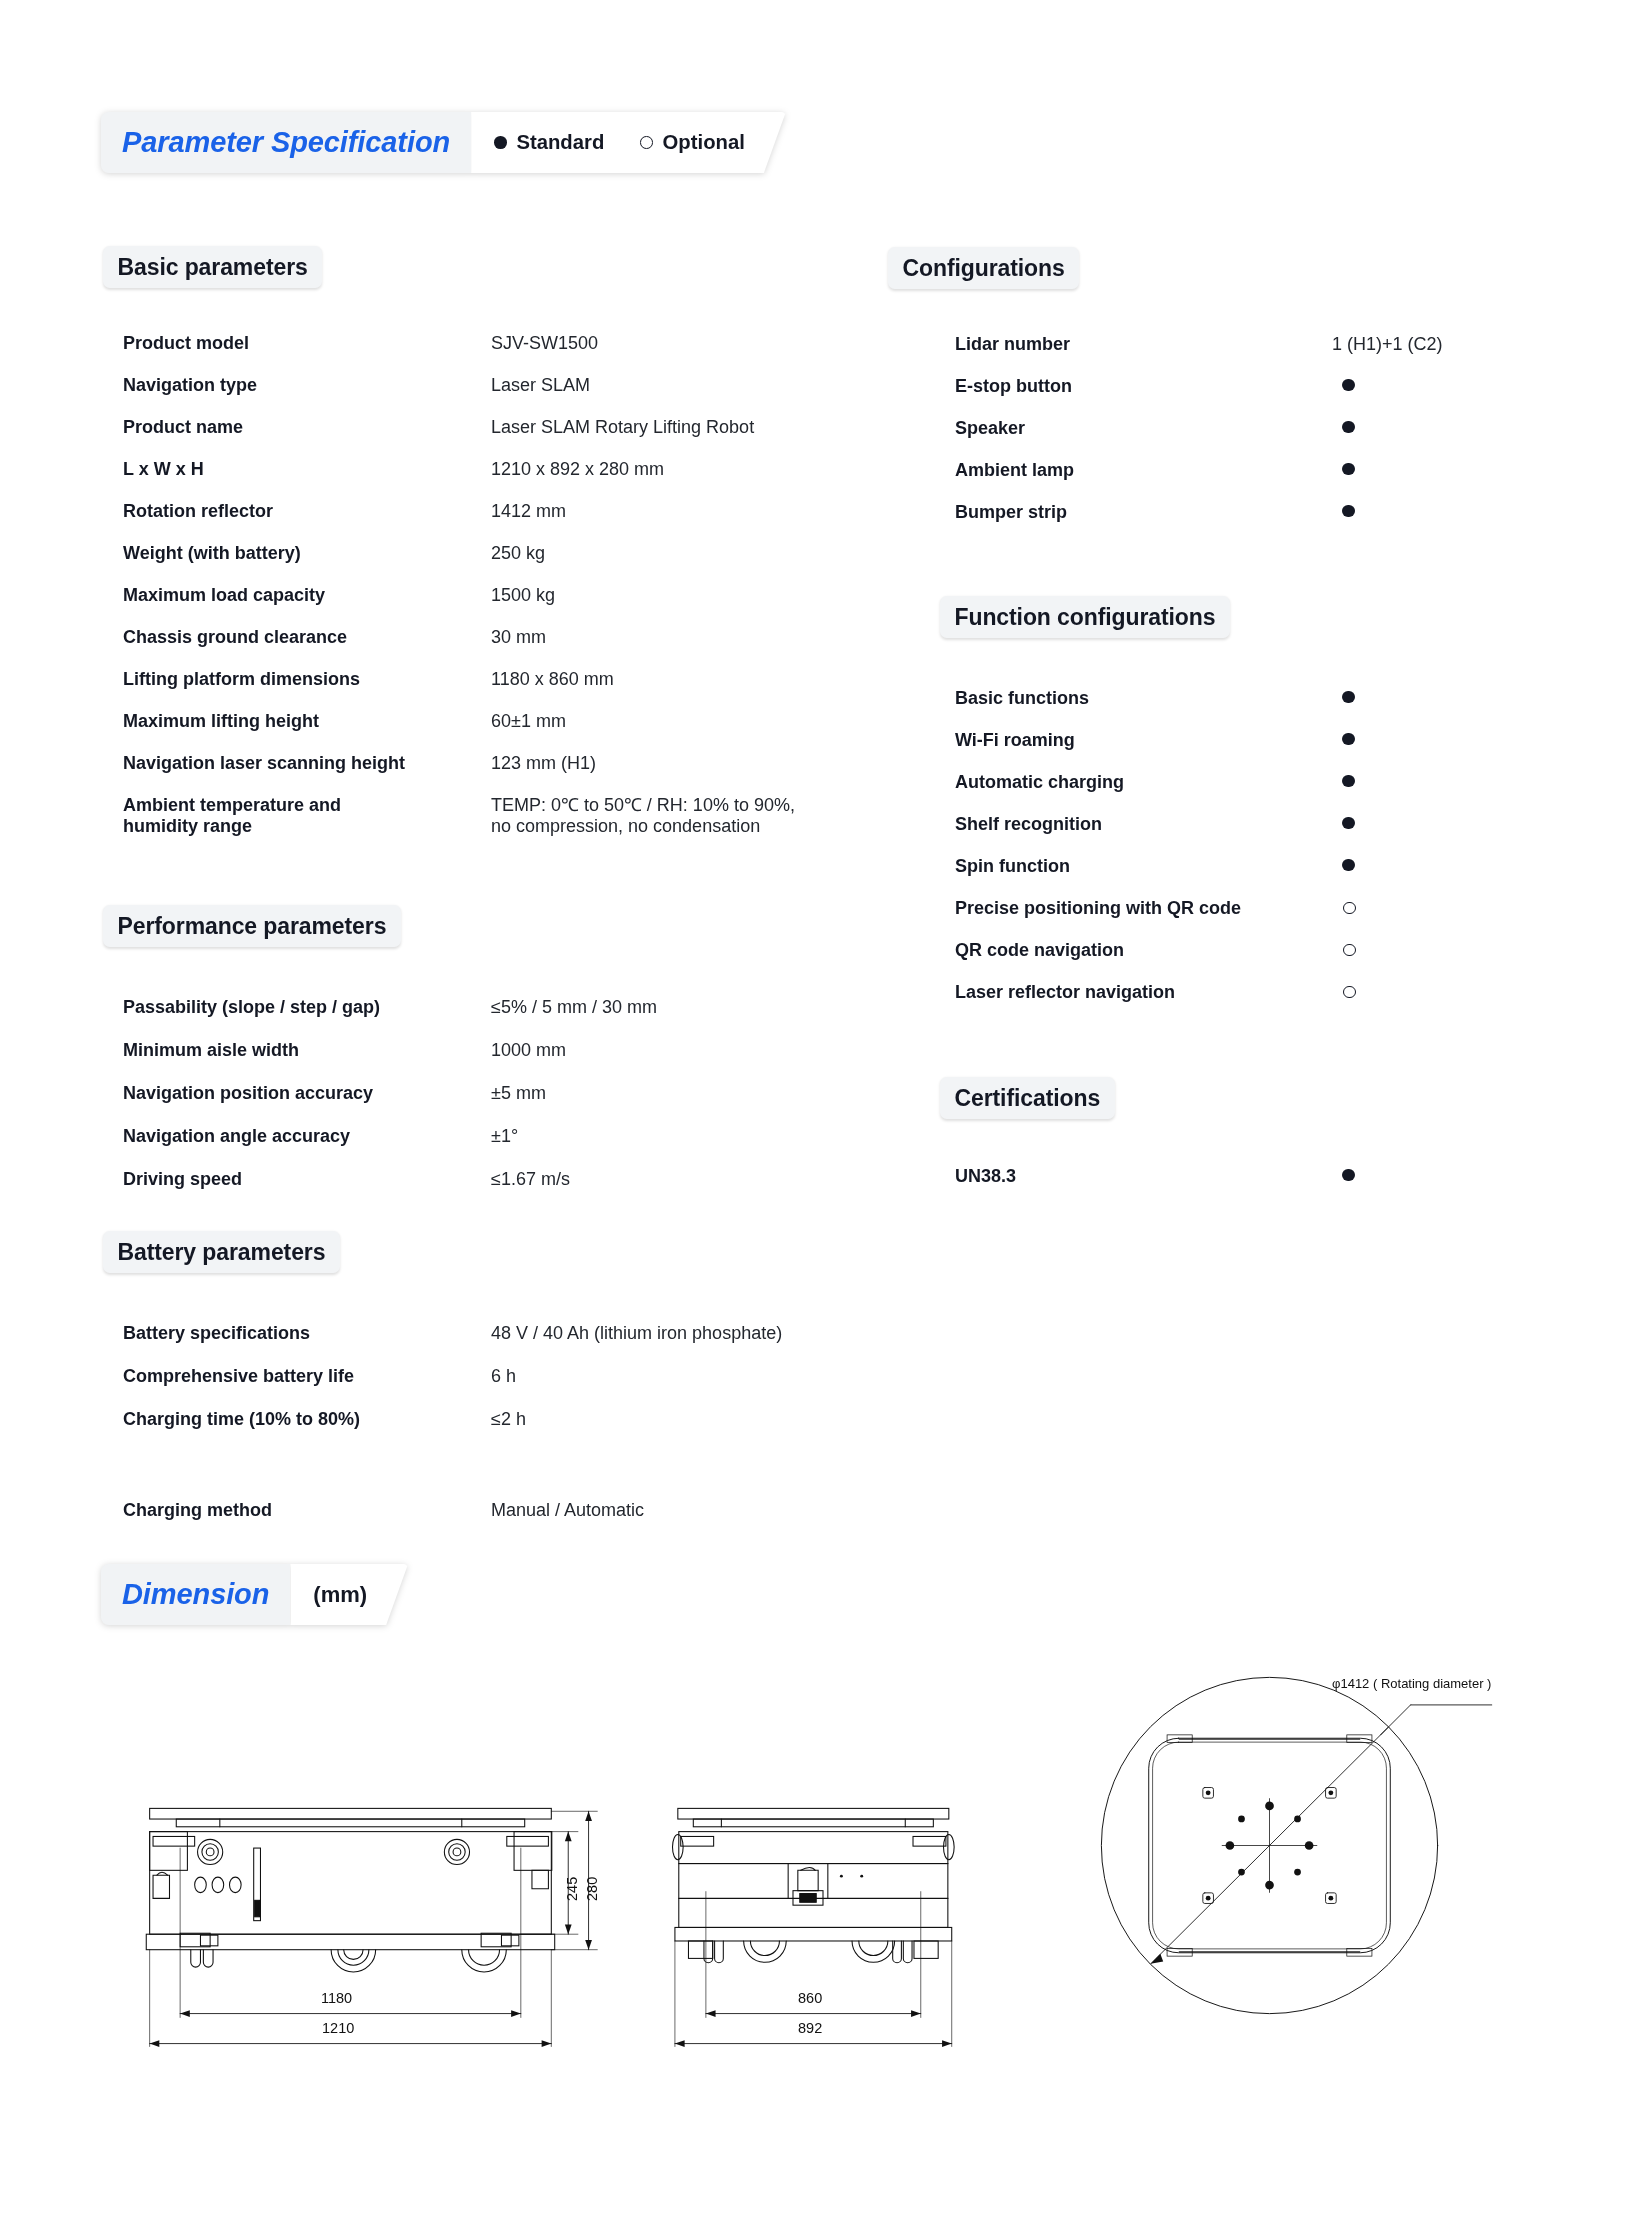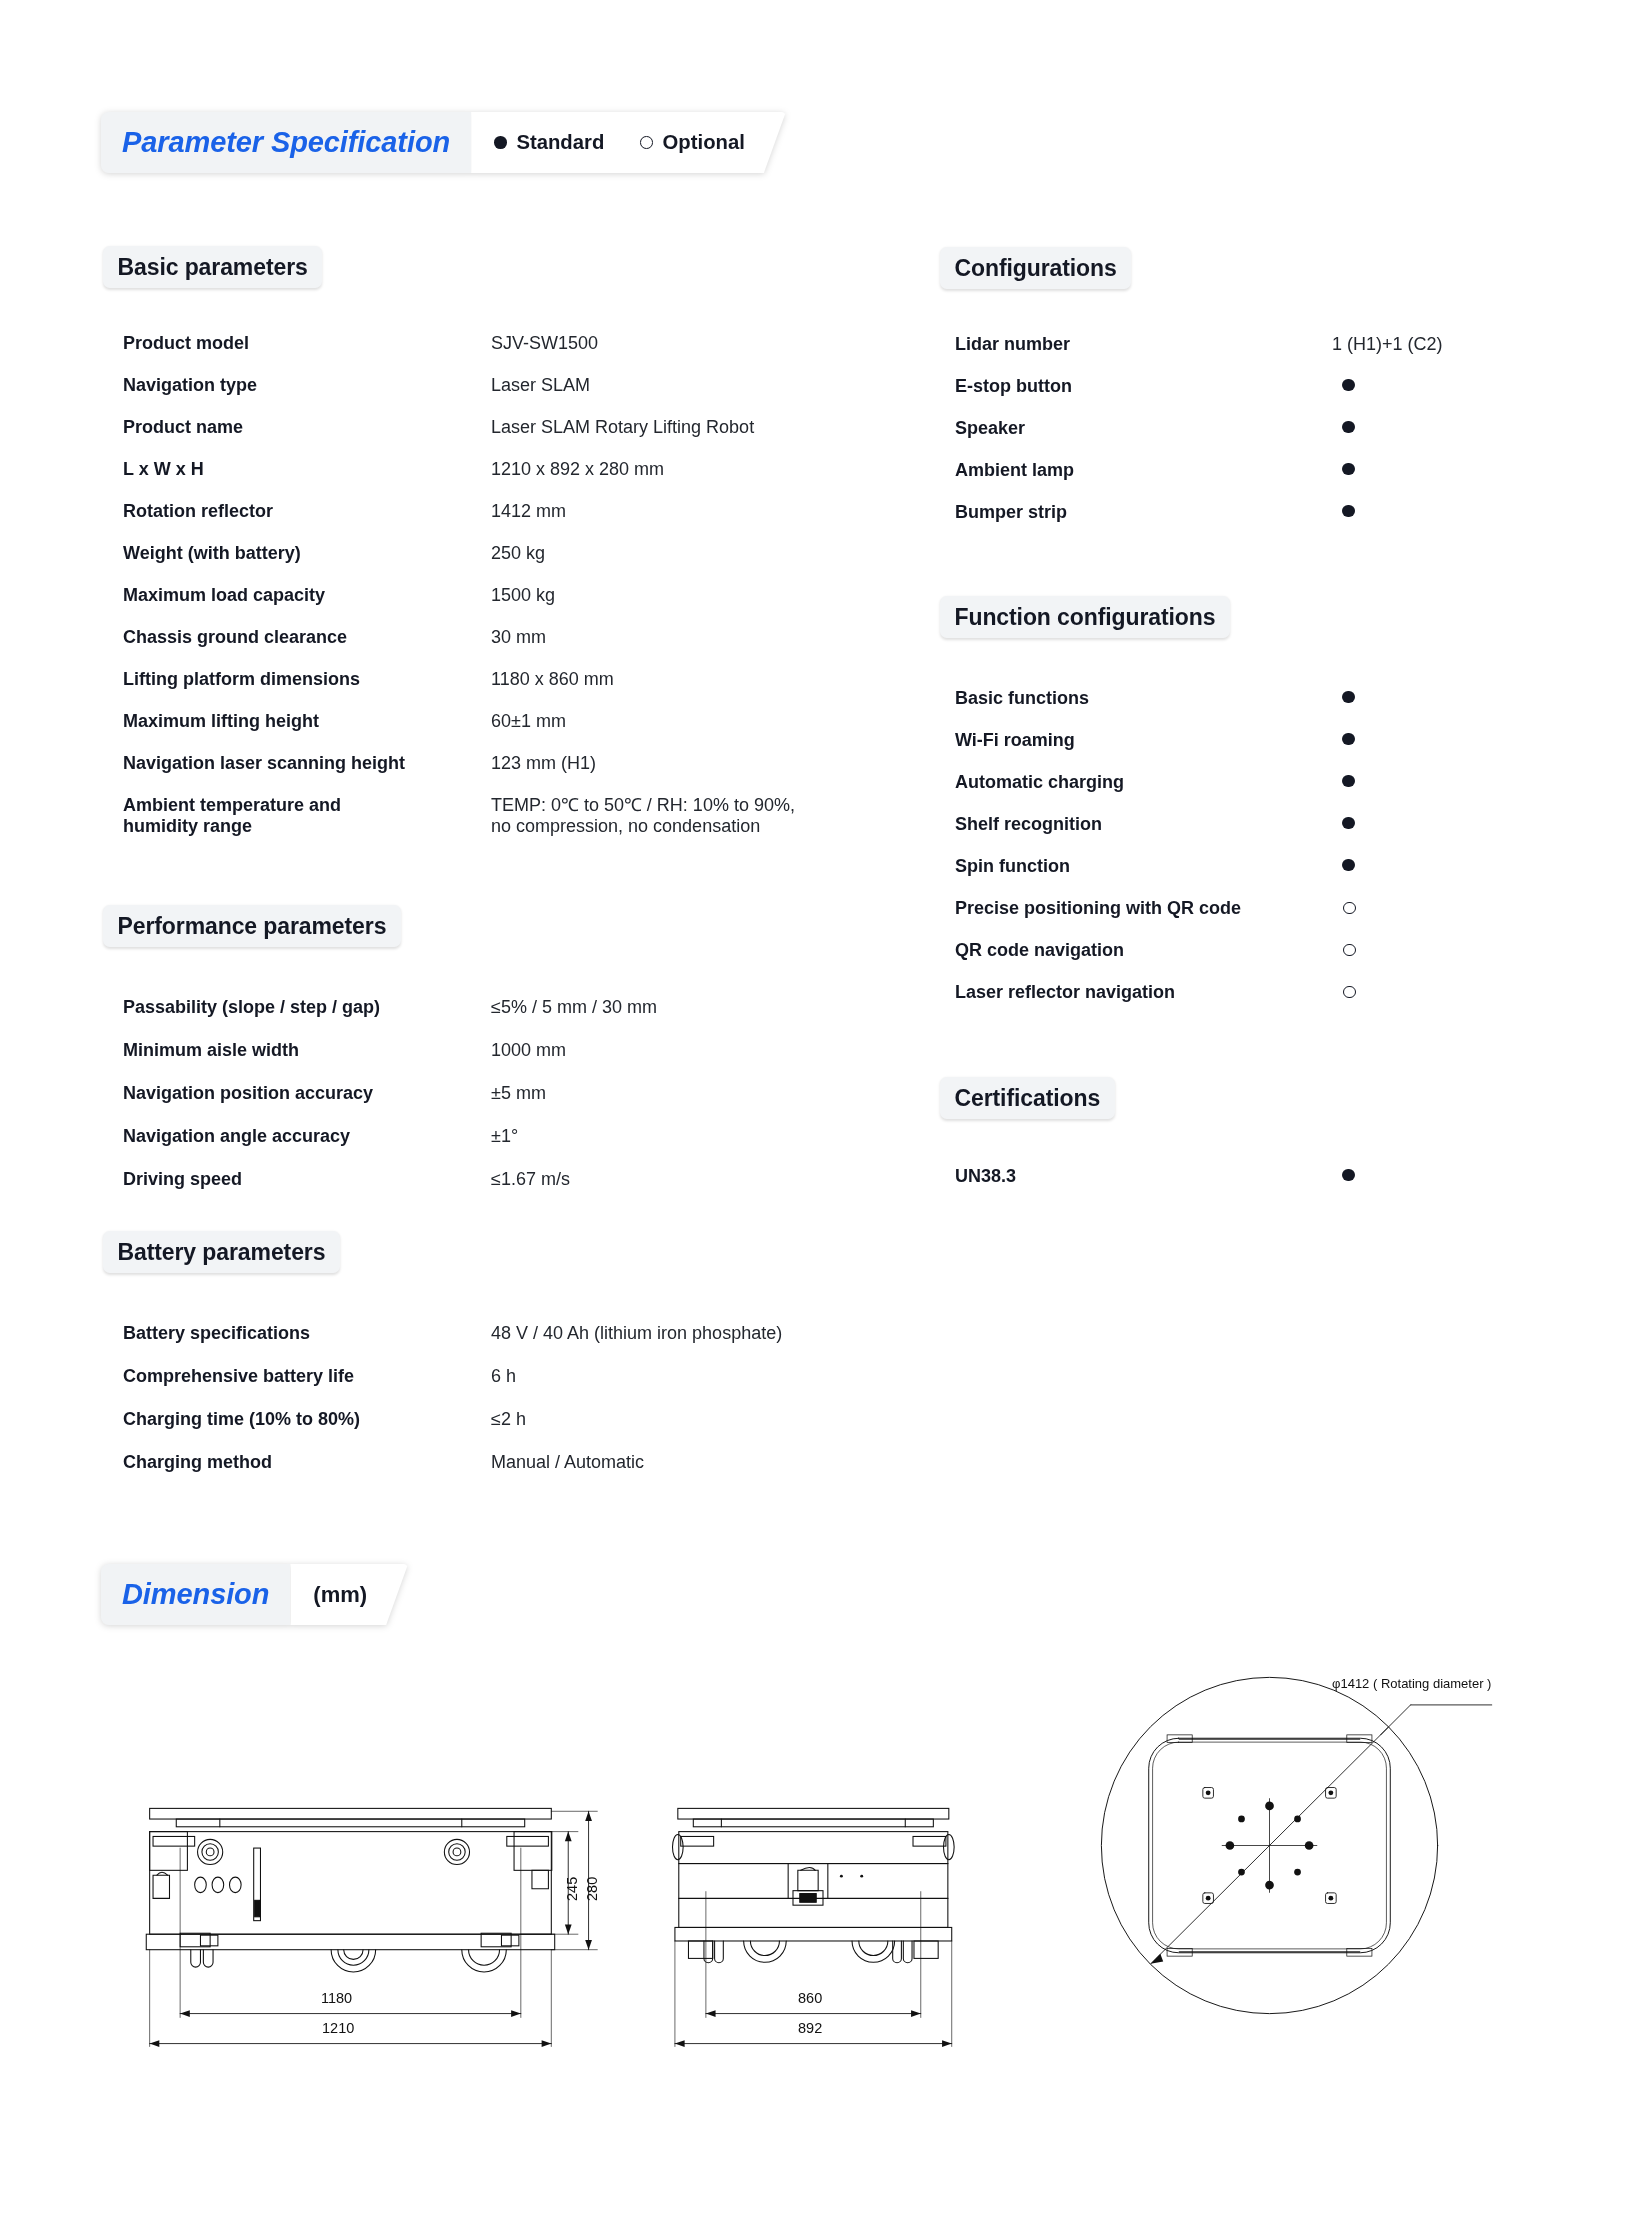--- a/index.html
+++ b/index.html
@@ -223,27 +223,27 @@
       <span class="spec-value" style="left:368px;">48 V / 40 Ah (lithium iron phosphate)</span>
     </div>
     <div class="spec-row" style="height:43px;">
       <span class="spec-label">Comprehensive battery life</span>
       <span class="spec-value" style="left:368px;">6 h</span>
     </div>
     <div class="spec-row" style="height:43px;">
       <span class="spec-label">Charging time (10% to 80%)</span>
       <span class="spec-value" style="left:368px;">≤2 h</span>
     </div>
-    <div class="spec-row" style="height:43px;">
+    <div class="spec-row" style="height:43px;margin-top:48px;">
       <span class="spec-label">Charging method</span>
       <span class="spec-value" style="left:368px;">Manual / Automatic</span>
     </div>
   </div>
 
-  <div class="pill" style="left:940px; top:247px;">
+  <div class="pill" style="left:888px; top:247px;">
     <span class="pill-text">Configurations</span>
   </div>
 
   <div class="spec-list" style="left:955px; top:334px; width:556px;">
     <div class="spec-row" style="height:42px;">
       <span class="spec-label">Lidar number</span>
       <span class="spec-value" style="left:377px;">1 (H1)+1 (C2)</span>
     </div>
     <div class="spec-row" style="height:42px;">
       <span class="spec-label">E-stop button</span>

